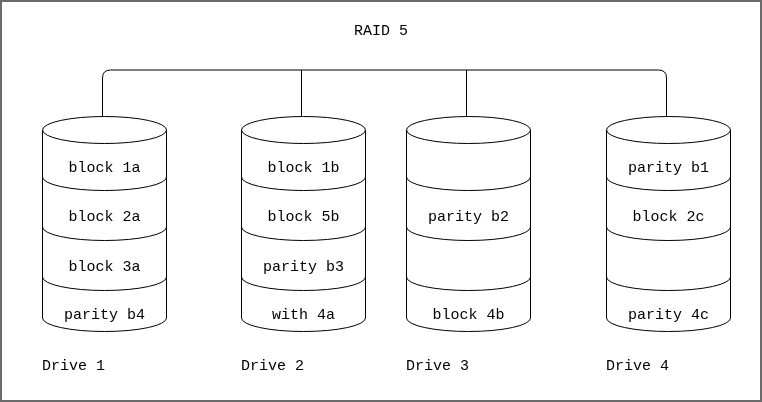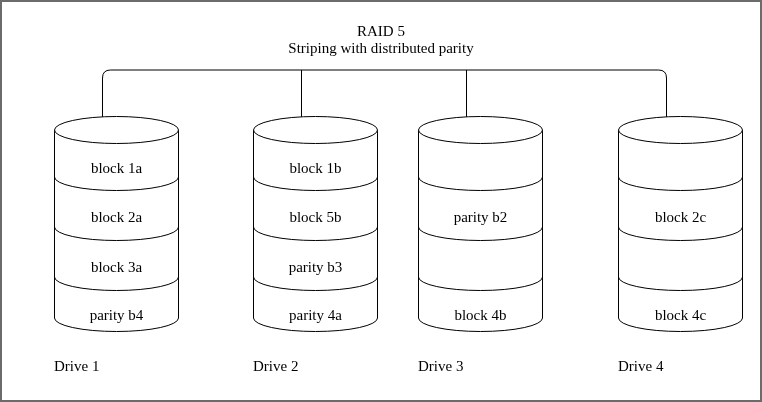--- a/index.html
+++ b/index.html
@@ -7,21 +7,21 @@
     padding: 0;
     background: #ffffff;
   }
   .frame {
     position: relative;
     width: 762px;
     height: 402px;
     box-sizing: border-box;
     border: 2px solid #6b6b6b;
     background: #ffffff;
-    font-family: Liberation Serif, serif;
+    font-family: Liberation Mono, monospace;
     font-size: 15px;
     color: #000000;
     overflow: hidden;
   }
   .titles {
     position: absolute;
     top: 21px;
     left: 0;
     width: 100%;
     text-align: center;
@@ -30,21 +30,20 @@
   .connectors {
     position: absolute;
     top: 0;
     left: 0;
   }
   .drive {
     position: absolute;
     top: 114px;
     width: 105px;
     height: 270px;
-    margin-left: 12px;
   }
   .drive .cyl {
     position: absolute;
     top: 0;
     left: 0;
   }
   .seg {
     position: absolute;
     left: 0;
     width: 125px;
@@ -70,21 +69,20 @@
   .d3 { left: 404px; }
   .d4 { left: 604px; }
 </style>
 </head>
 <body>
 
 <div class="frame">
 
   <div class="titles">
     <div>RAID 5</div>
-    <div>Striping with distributed parity</div>
   </div>
 
   <svg class="connectors" width="758" height="130" viewBox="0 0 758 130">
     <path d="M 100.5 115 L 100.5 76 Q 100.5 68 108.5 68 L 656.5 68 Q 664.5 68 664.5 76 L 664.5 115" fill="none" stroke="#000000" stroke-width="1"></path>
     <path d="M 299.5 68 L 299.5 115" fill="none" stroke="#000000" stroke-width="1"></path>
     <path d="M 464.5 68 L 464.5 115" fill="none" stroke="#000000" stroke-width="1"></path>
   </svg>
 
   <div class="drive d1">
     <svg class="cyl" width="125" height="217" viewBox="0 0 125 217">
@@ -105,21 +103,21 @@
     <svg class="cyl" width="125" height="217" viewBox="0 0 125 217">
       <path d="M 0.5 14 L 0.5 202 A 62 13.5 0 0 0 124.5 202 L 124.5 14" fill="#ffffff" stroke="#000000" stroke-width="1"></path>
       <ellipse cx="62.5" cy="14" rx="62" ry="13.5" fill="#ffffff" stroke="#000000" stroke-width="1"></ellipse>
       <path d="M 0.5 61 A 62 13.5 0 0 0 124.5 61" fill="none" stroke="#000000" stroke-width="1"></path>
       <path d="M 0.5 111 A 62 13.5 0 0 0 124.5 111" fill="none" stroke="#000000" stroke-width="1"></path>
       <path d="M 0.5 161 A 62 13.5 0 0 0 124.5 161" fill="none" stroke="#000000" stroke-width="1"></path>
     </svg>
     <div class="seg seg1">block 1b</div>
     <div class="seg seg2">block 5b</div>
     <div class="seg seg3">parity b3</div>
-    <div class="seg seg4">parity 4a</div>
+    <div class="seg seg4">with 4a</div>
     <div class="drive-label">Drive 2</div>
   </div>
 
   <div class="drive d3">
     <svg class="cyl" width="125" height="217" viewBox="0 0 125 217">
       <path d="M 0.5 14 L 0.5 202 A 62 13.5 0 0 0 124.5 202 L 124.5 14" fill="#ffffff" stroke="#000000" stroke-width="1"></path>
       <ellipse cx="62.5" cy="14" rx="62" ry="13.5" fill="#ffffff" stroke="#000000" stroke-width="1"></ellipse>
       <path d="M 0.5 61 A 62 13.5 0 0 0 124.5 61" fill="none" stroke="#000000" stroke-width="1"></path>
       <path d="M 0.5 111 A 62 13.5 0 0 0 124.5 111" fill="none" stroke="#000000" stroke-width="1"></path>
       <path d="M 0.5 161 A 62 13.5 0 0 0 124.5 161" fill="none" stroke="#000000" stroke-width="1"></path>
@@ -130,18 +128,19 @@
   </div>
 
   <div class="drive d4">
     <svg class="cyl" width="125" height="217" viewBox="0 0 125 217">
       <path d="M 0.5 14 L 0.5 202 A 62 13.5 0 0 0 124.5 202 L 124.5 14" fill="#ffffff" stroke="#000000" stroke-width="1"></path>
       <ellipse cx="62.5" cy="14" rx="62" ry="13.5" fill="#ffffff" stroke="#000000" stroke-width="1"></ellipse>
       <path d="M 0.5 61 A 62 13.5 0 0 0 124.5 61" fill="none" stroke="#000000" stroke-width="1"></path>
       <path d="M 0.5 111 A 62 13.5 0 0 0 124.5 111" fill="none" stroke="#000000" stroke-width="1"></path>
       <path d="M 0.5 161 A 62 13.5 0 0 0 124.5 161" fill="none" stroke="#000000" stroke-width="1"></path>
     </svg>
+    <div class="seg seg1">parity b1</div>
     <div class="seg seg2">block 2c</div>
-    <div class="seg seg4">block 4c</div>
+    <div class="seg seg4">parity 4c</div>
     <div class="drive-label">Drive 4</div>
   </div>
 
 </div>
 
 </body></html>

